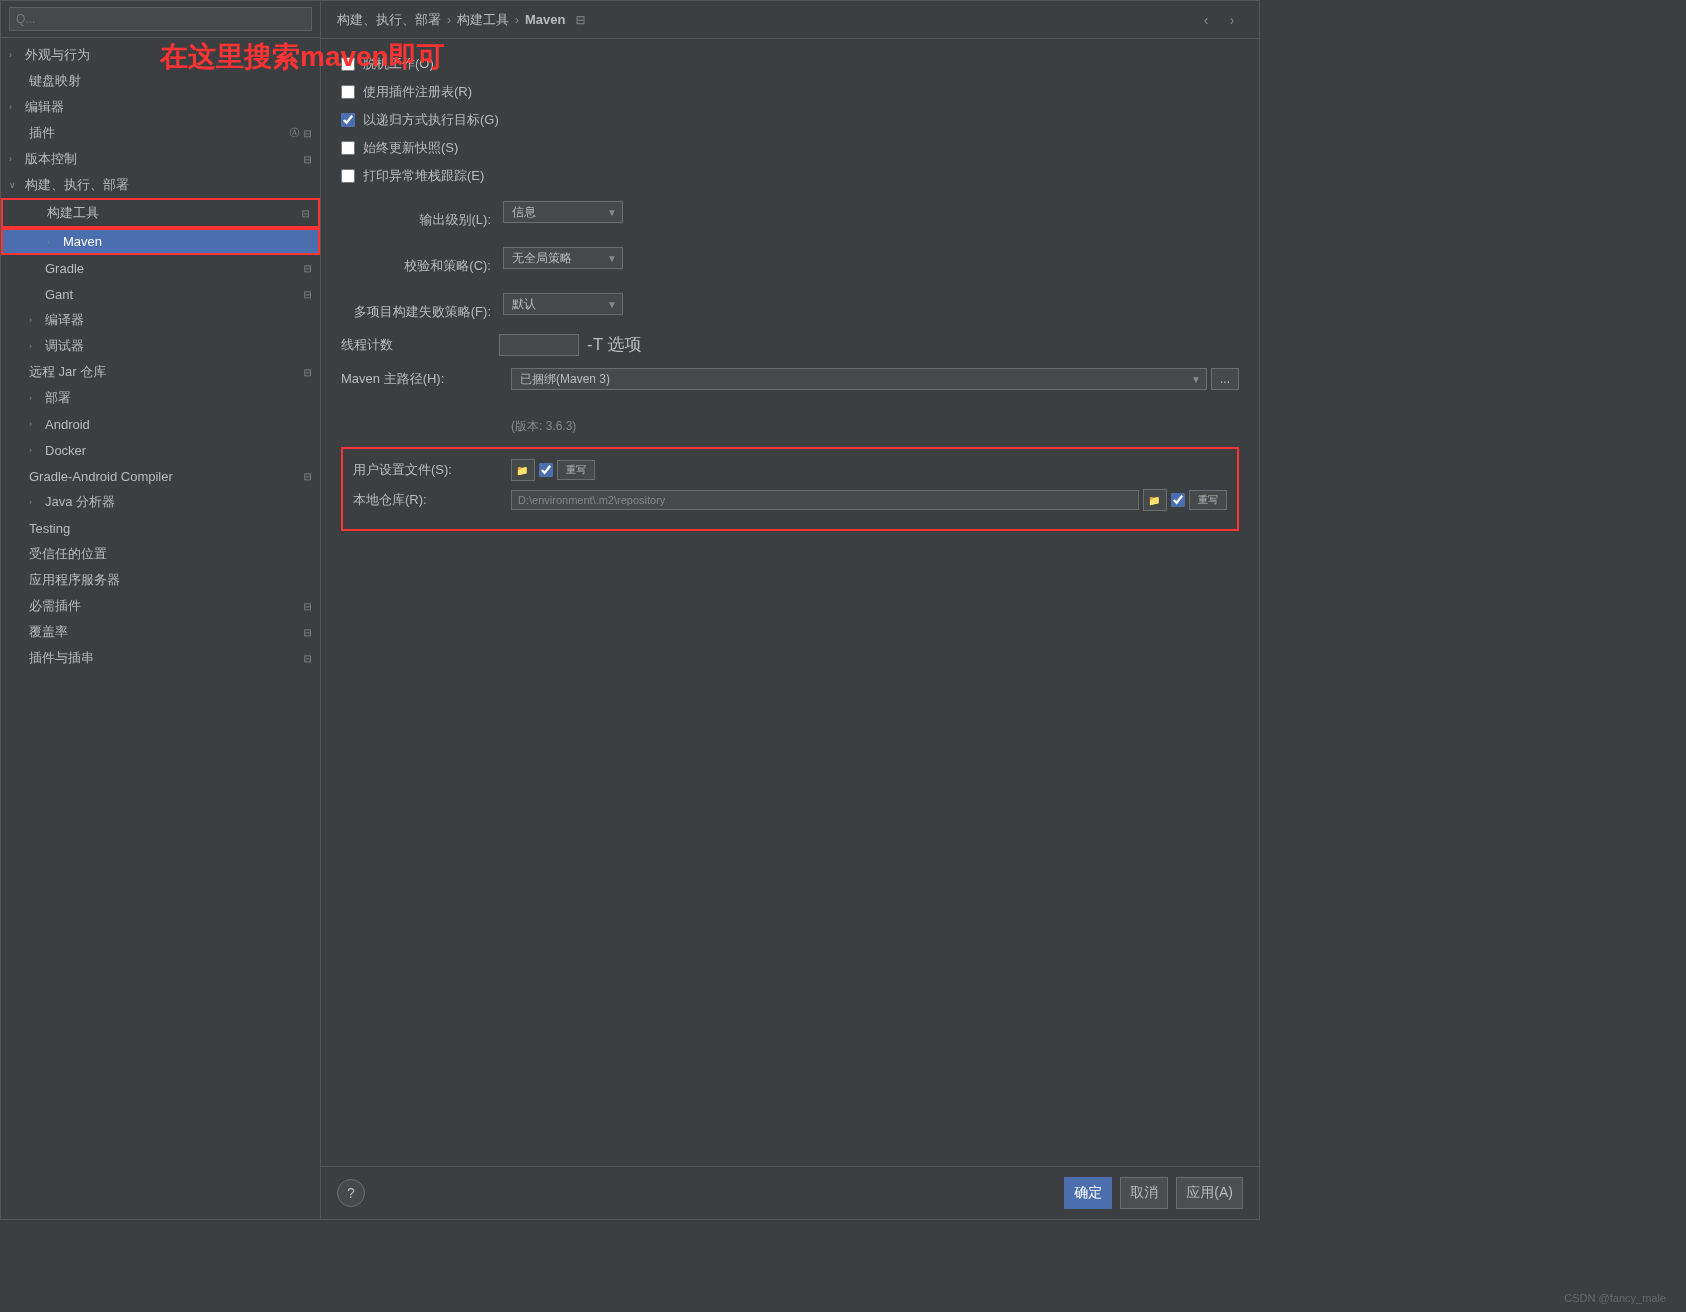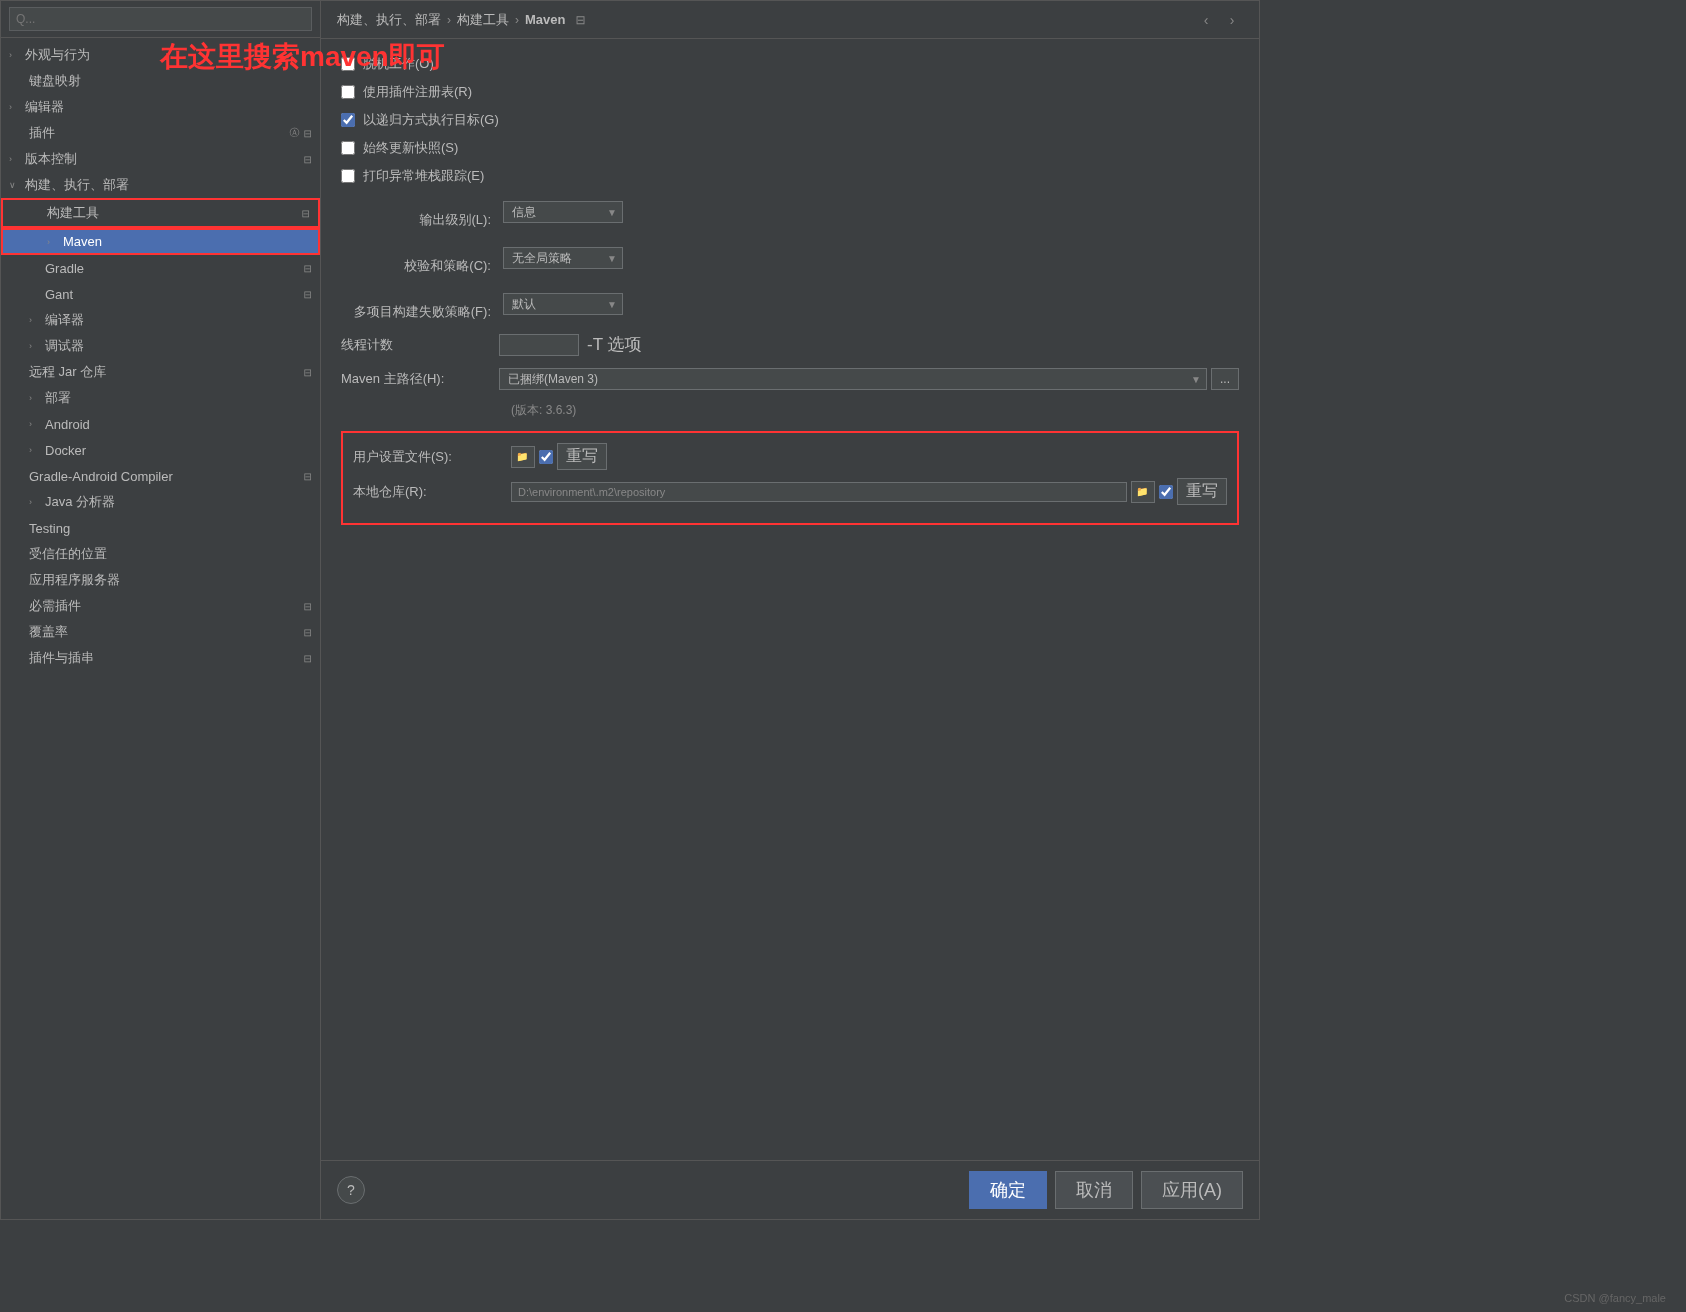--- a/index.html
+++ b/index.html
@@ -311,22 +311,22 @@
     }
 
     .thread-option-label {
       color: #bbbbbb;
       font-size: 17px;
     }
 
     .maven-home-row {
       display: flex;
       align-items: center;
-      gap: 8px;
-      margin-bottom: 12px;
+      gap: 20px;
+      margin-bottom: 28px;
     }
 
     .maven-home-label {
       min-width: 150px;
       color: #bbbbbb;
       font-size: 13px;
     }
 
     .maven-home-input-wrap {
       flex: 1;
@@ -406,38 +406,38 @@
       height: 14px;
       cursor: pointer;
       accent-color: #4b6eaf;
     }
 
     .overwrite-btn {
       background: #45494a;
       border: 1px solid #6a6e70;
       color: #bbbbbb;
       padding: 2px 8px;
-      font-size: 16px;
+      font-size: 10px;
       cursor: pointer;
     }
 
     
     .dialog-footer {
       display: flex;
       justify-content: flex-end;
       align-items: center;
       padding: 10px 16px;
       border-top: 1px solid #555;
       gap: 8px;
       background: #3c3f41;
     }
 
     .footer-btn {
-      padding: 6px 20px;
-      font-size: 18px;
+      padding: 6px 9px;
+      font-size: 14px;
       cursor: pointer;
       border: 1px solid #6a6e70;
       background: #4b4f52;
       color: #bbbbbb;
     }
 
     .footer-btn.primary {
       background: #4b6eaf;
       color: white;
       border-color: #4b6eaf;

